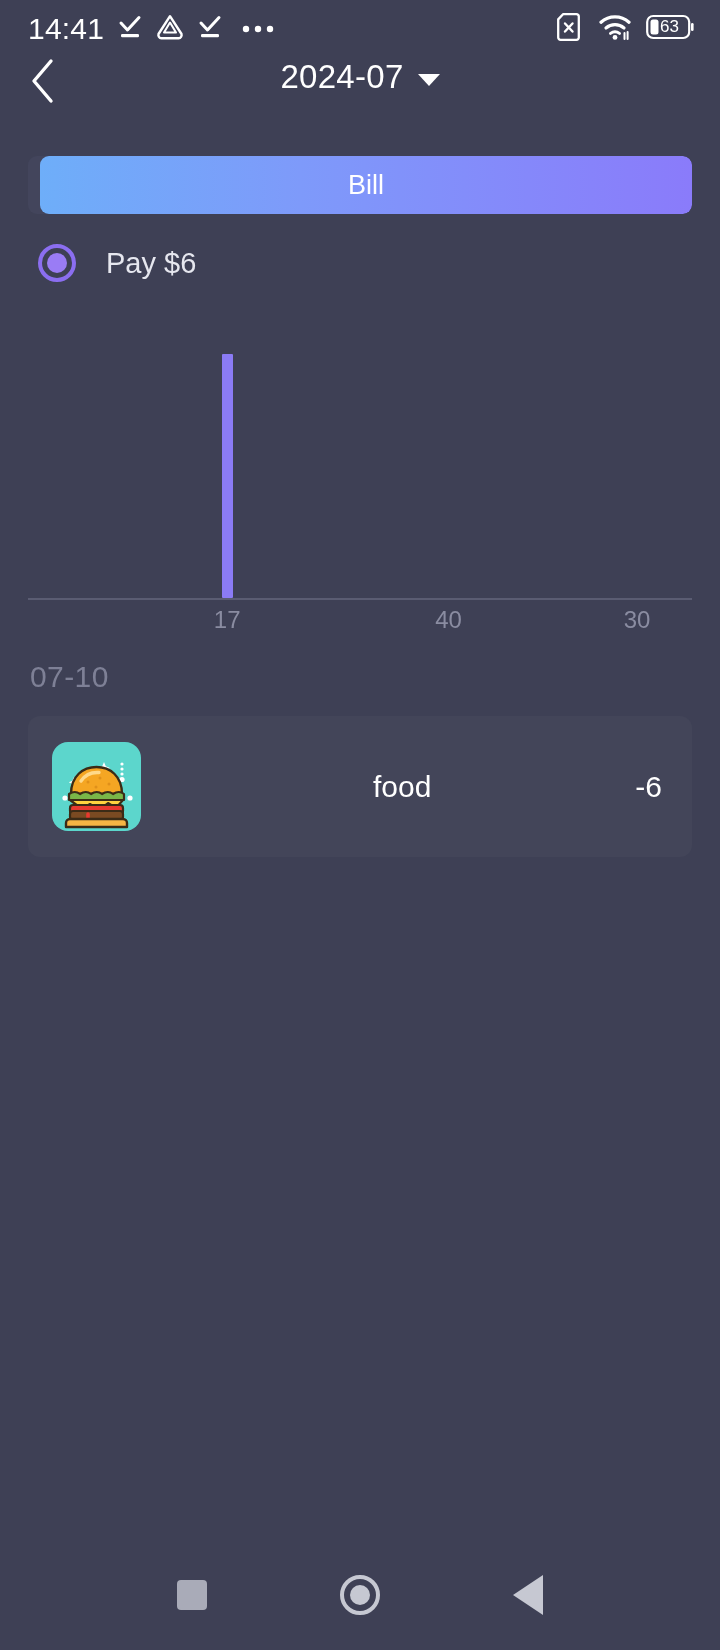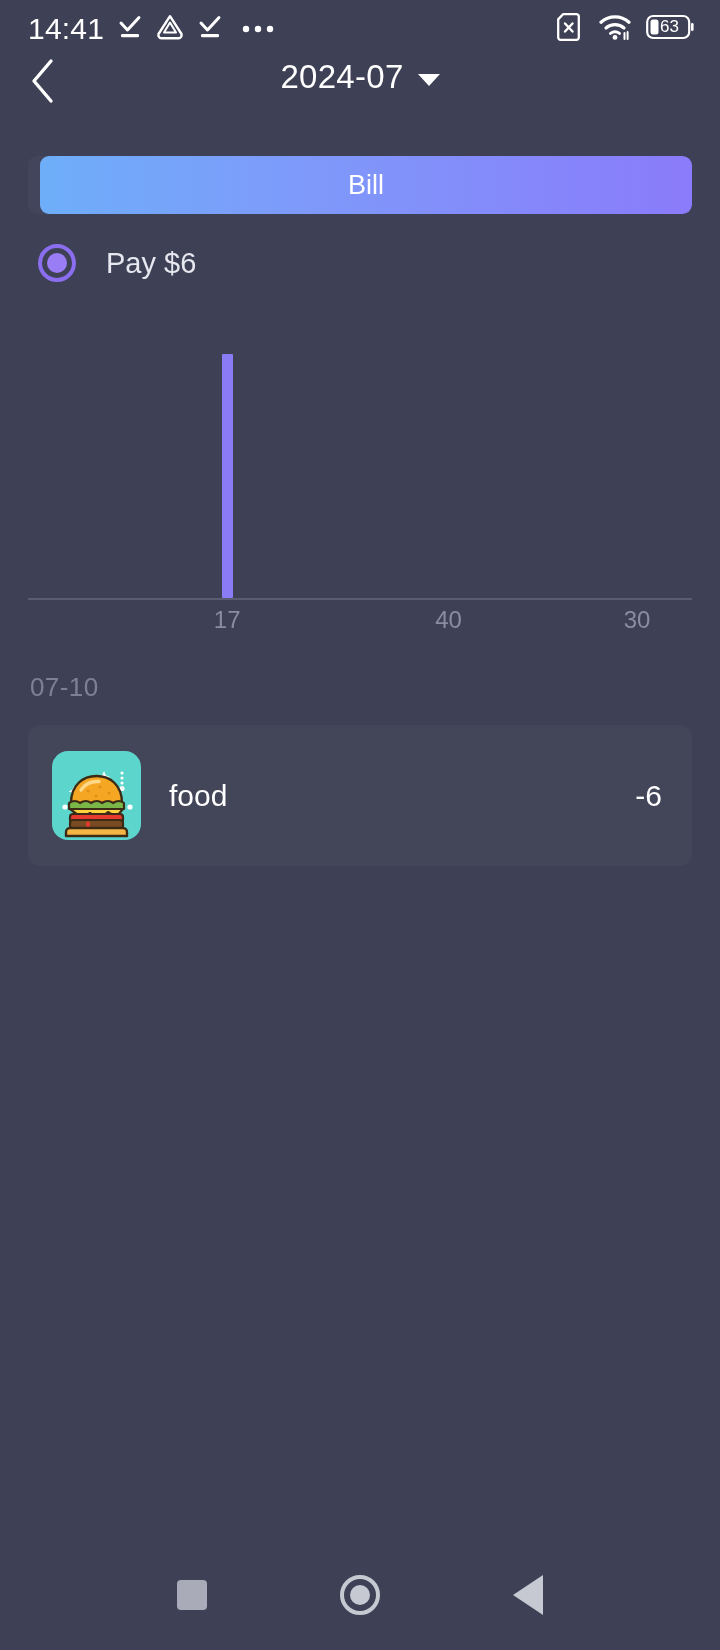--- a/index.html
+++ b/index.html
@@ -177,33 +177,34 @@
   }
   .tick {
     position: absolute;
     transform: translateX(-50%);
     font-size: 24px;
     color: #8a8ca1;
   }
 
   
   .date-header {
-    margin: 12px 0 0 30px;
-    font-size: 26px;
+    margin: 0 0 0 30px;
+    font-size: 30px;
     color: #7e8096;
     letter-spacing: 0.4px;
   }
   .card {
     margin: 22px 28px 0 28px;
     background: #434559;
     border-radius: 12px;
     height: 141px;
     display: flex;
     align-items: center;
     padding: 0 30px 0 24px;
+    text-align: center;
   }
   .cat-icon {
     width: 89px; height: 89px;
     border-radius: 16px;
     background: #5cd6cc;
     flex: none;
     position: relative;
     overflow: hidden;
   }
   .cat-name {

